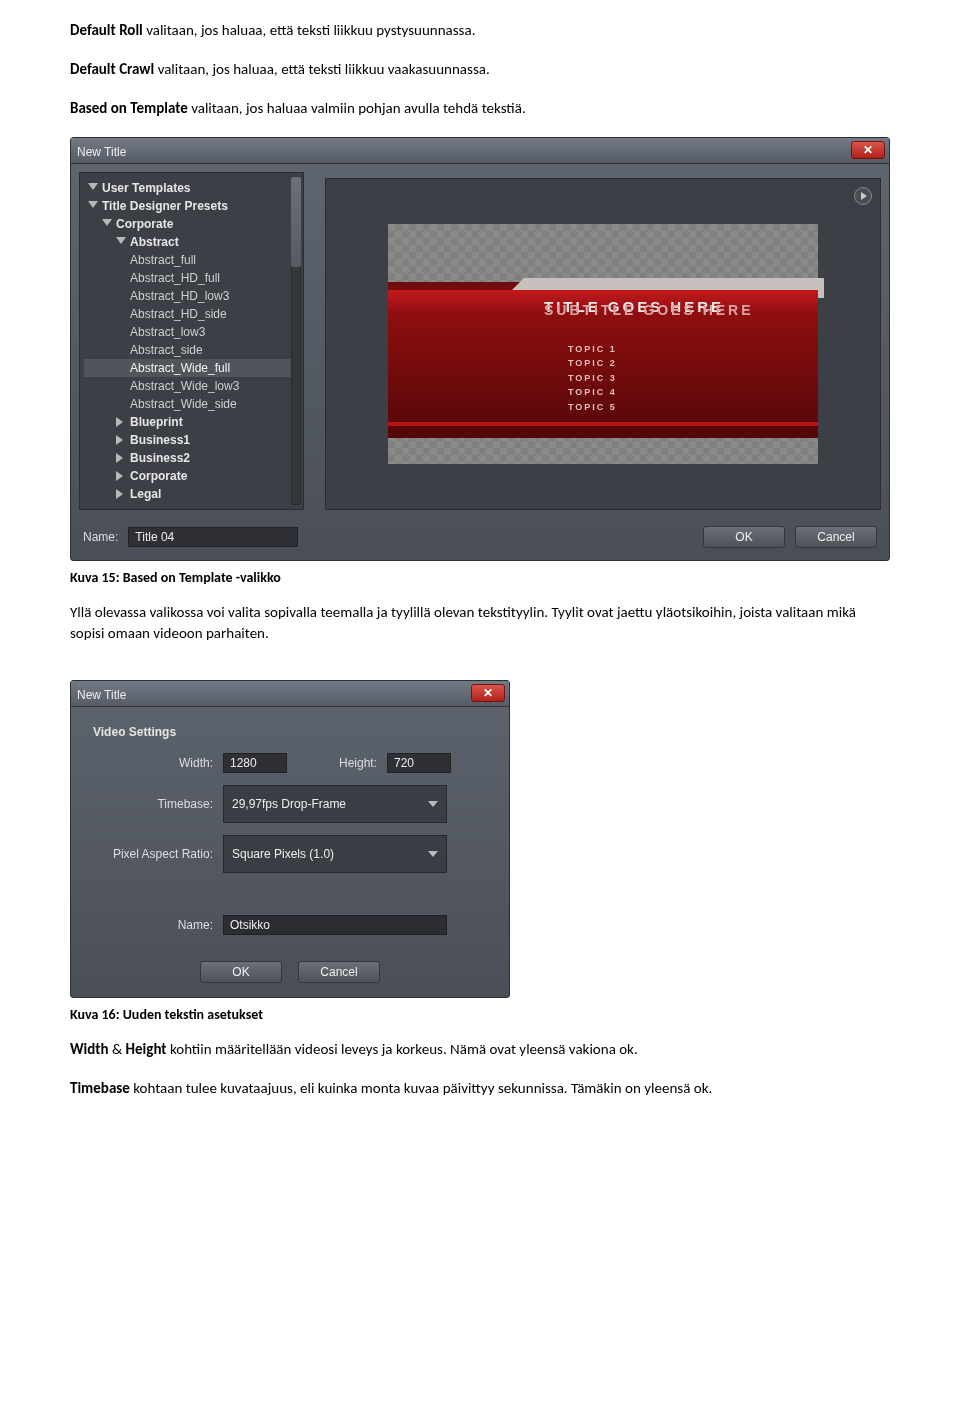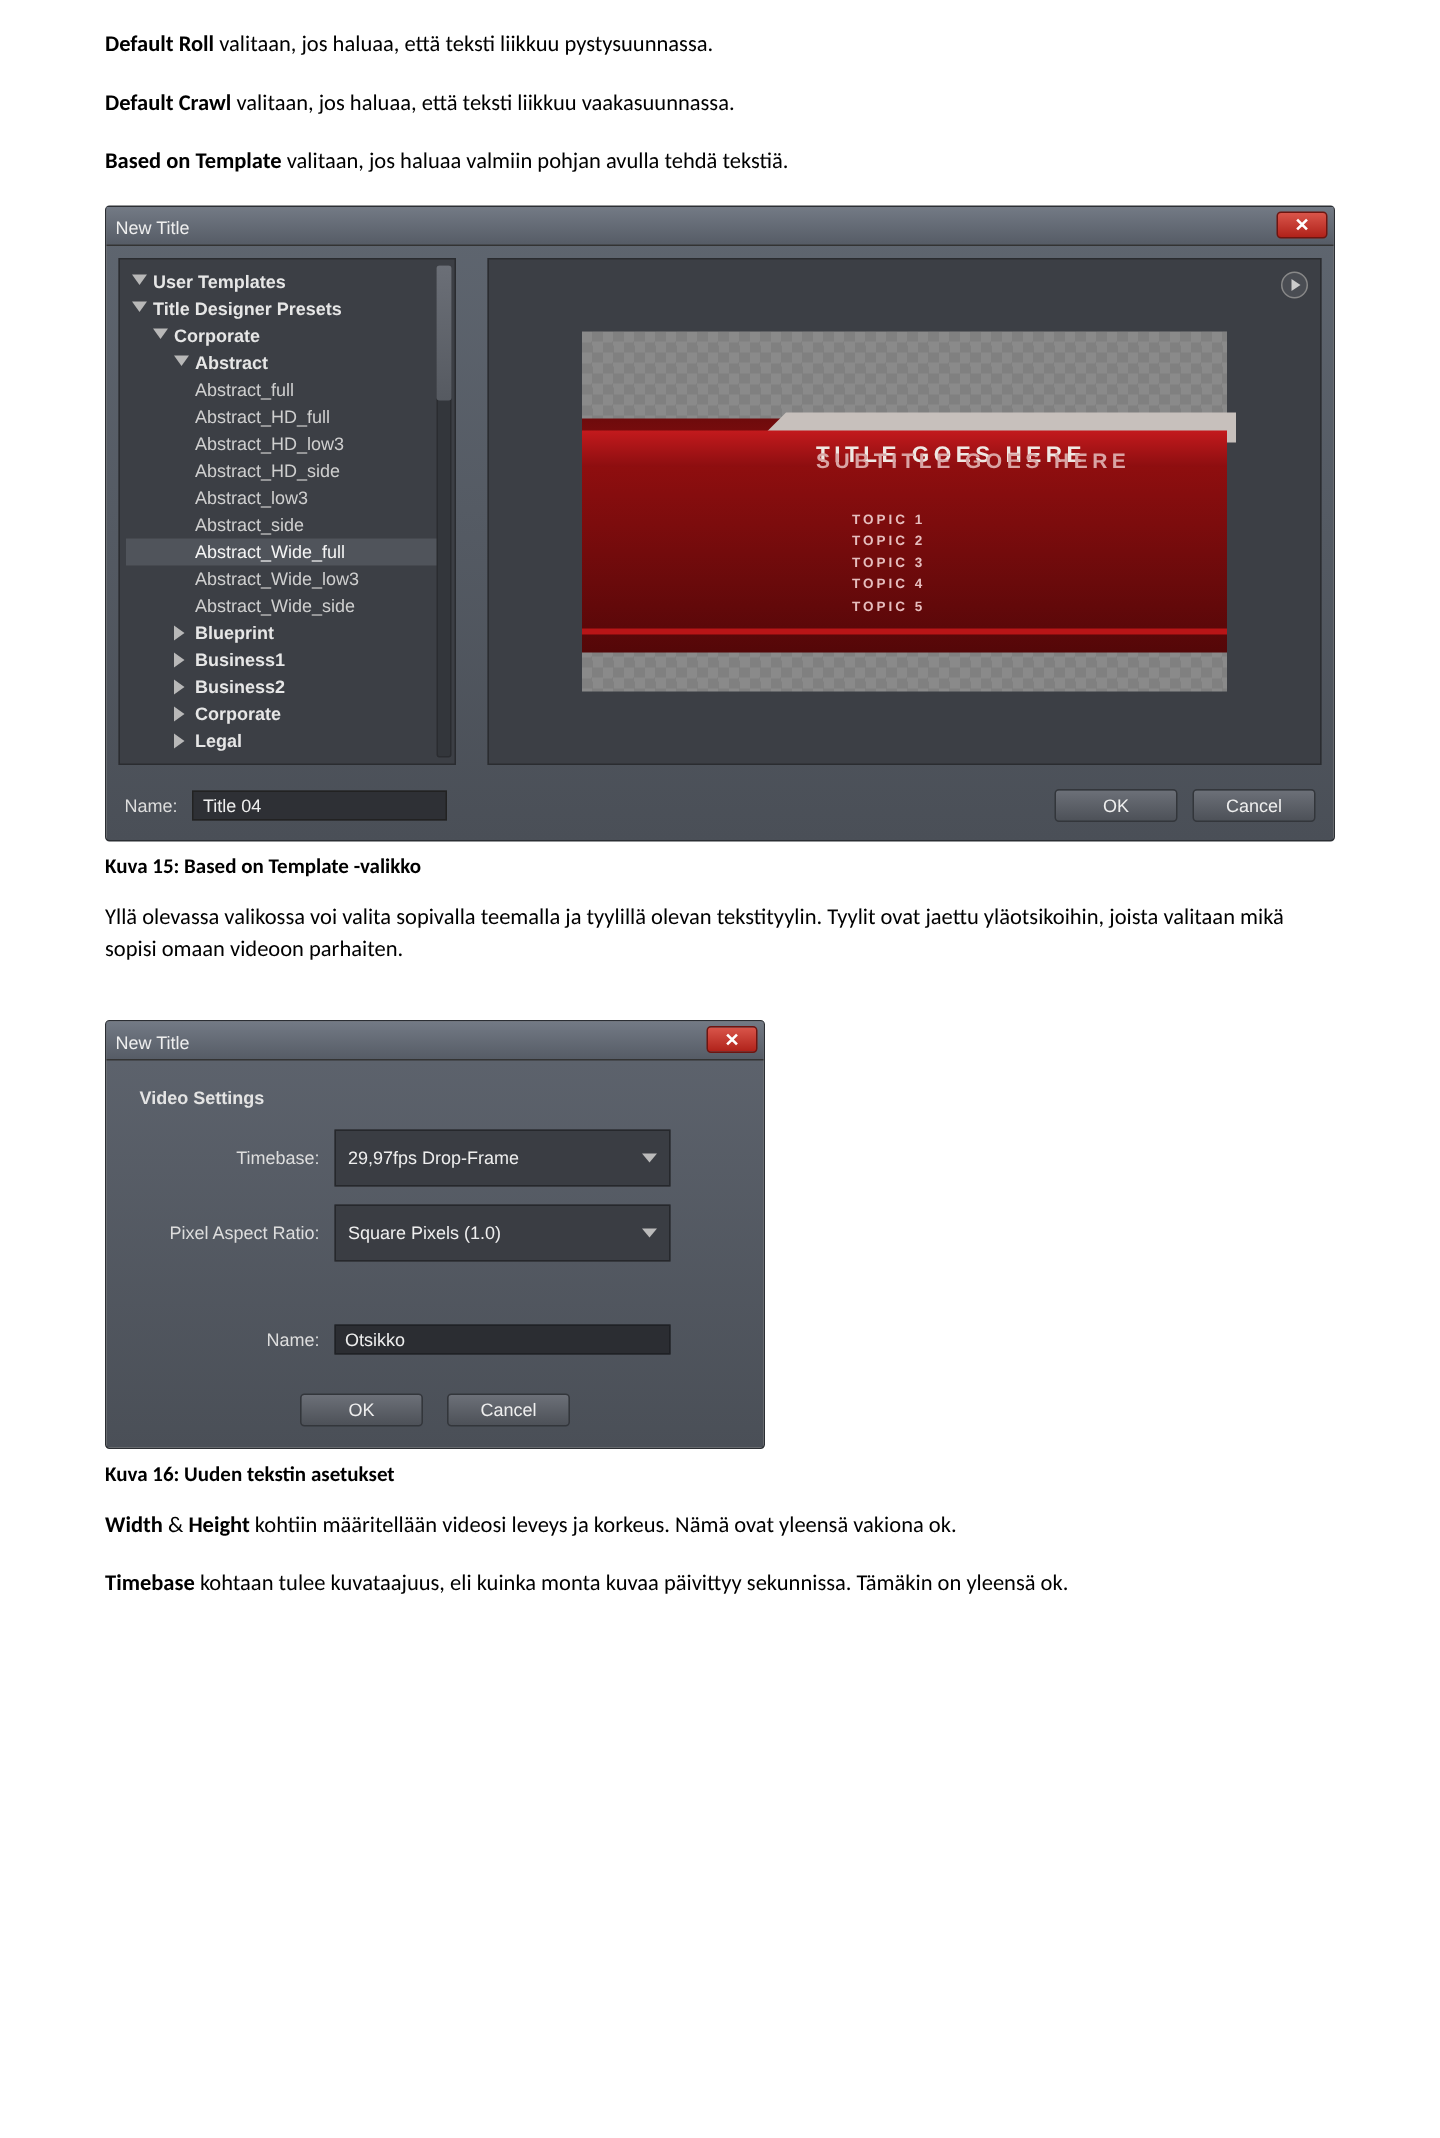--- a/index.html
+++ b/index.html
@@ -42,20 +42,21 @@
     border: 1px solid #6e1510;
     border-radius: 3px;
     display: flex; align-items: center; justify-content: center;
     color: #fff; font-weight: bold; font-size: 12px;
   }
 
   .s1body {
     display: flex;
     padding: 8px;
     gap: 21px;
+    align-items: flex-end;
   }
   .tree {
     width: 225px;
     background: #3c3f45;
     border: 1px solid #2a2c30;
     position: relative;
     padding: 6px 4px 6px 4px;
   }
   .tree .scrolltrack {
     position: absolute; right: 2px; top: 4px; bottom: 4px; width: 10px;
@@ -337,20 +338,26 @@
 <div class="shot2">
   <div class="titlebar">
     <span class="wtitle">New Title</span>
     <div class="closebtn">
       <span>✕</span>
     </div>
   </div>
   <div class="s2body">
     <div class="sectionhdr">Video Settings</div>
 
+    <div class="s2row">
+      <div class="rlabel">Width:</div>
+      <input class="txtin shortin" value="1280" style="">
+      <div class="rlabel2">Height:</div>
+      <input class="txtin shortin" value="720" style="">
+    </div>
 
     <div class="s2row">
       <div class="rlabel">Timebase:</div>
       <div class="ddwrap">
         <span class="ddtxt">29,97fps Drop-Frame</span>
         <span class="ddarrow"></span>
       </div>
     </div>
 
     <div class="s2row">

